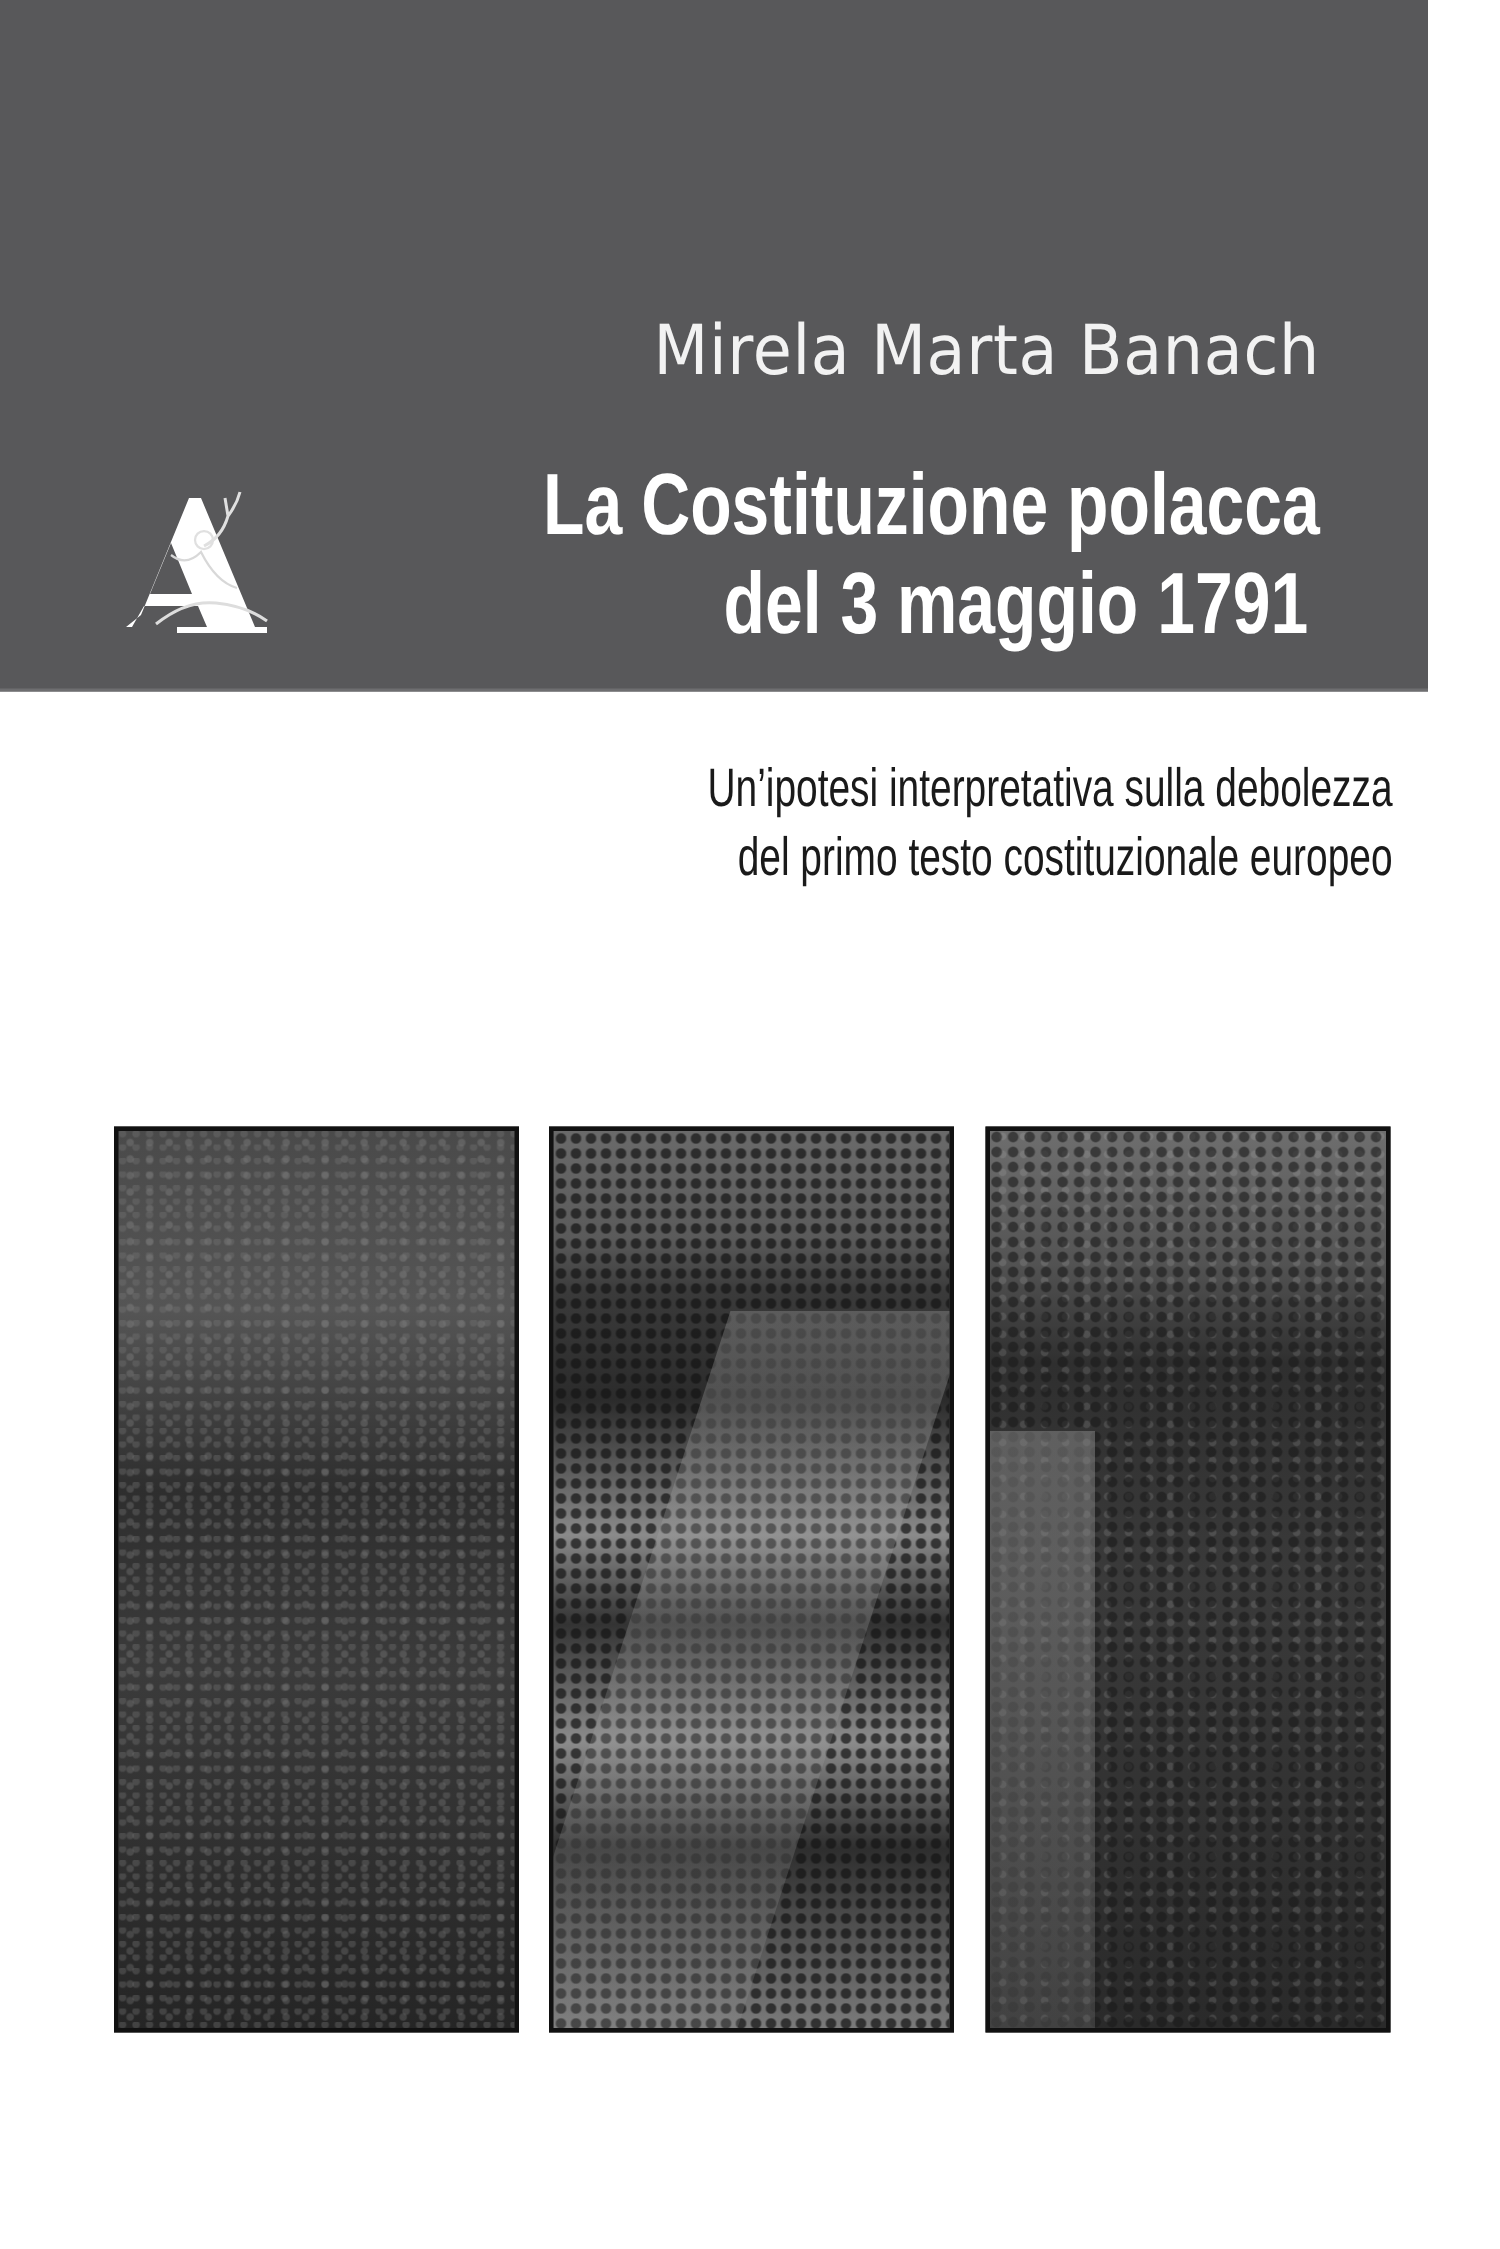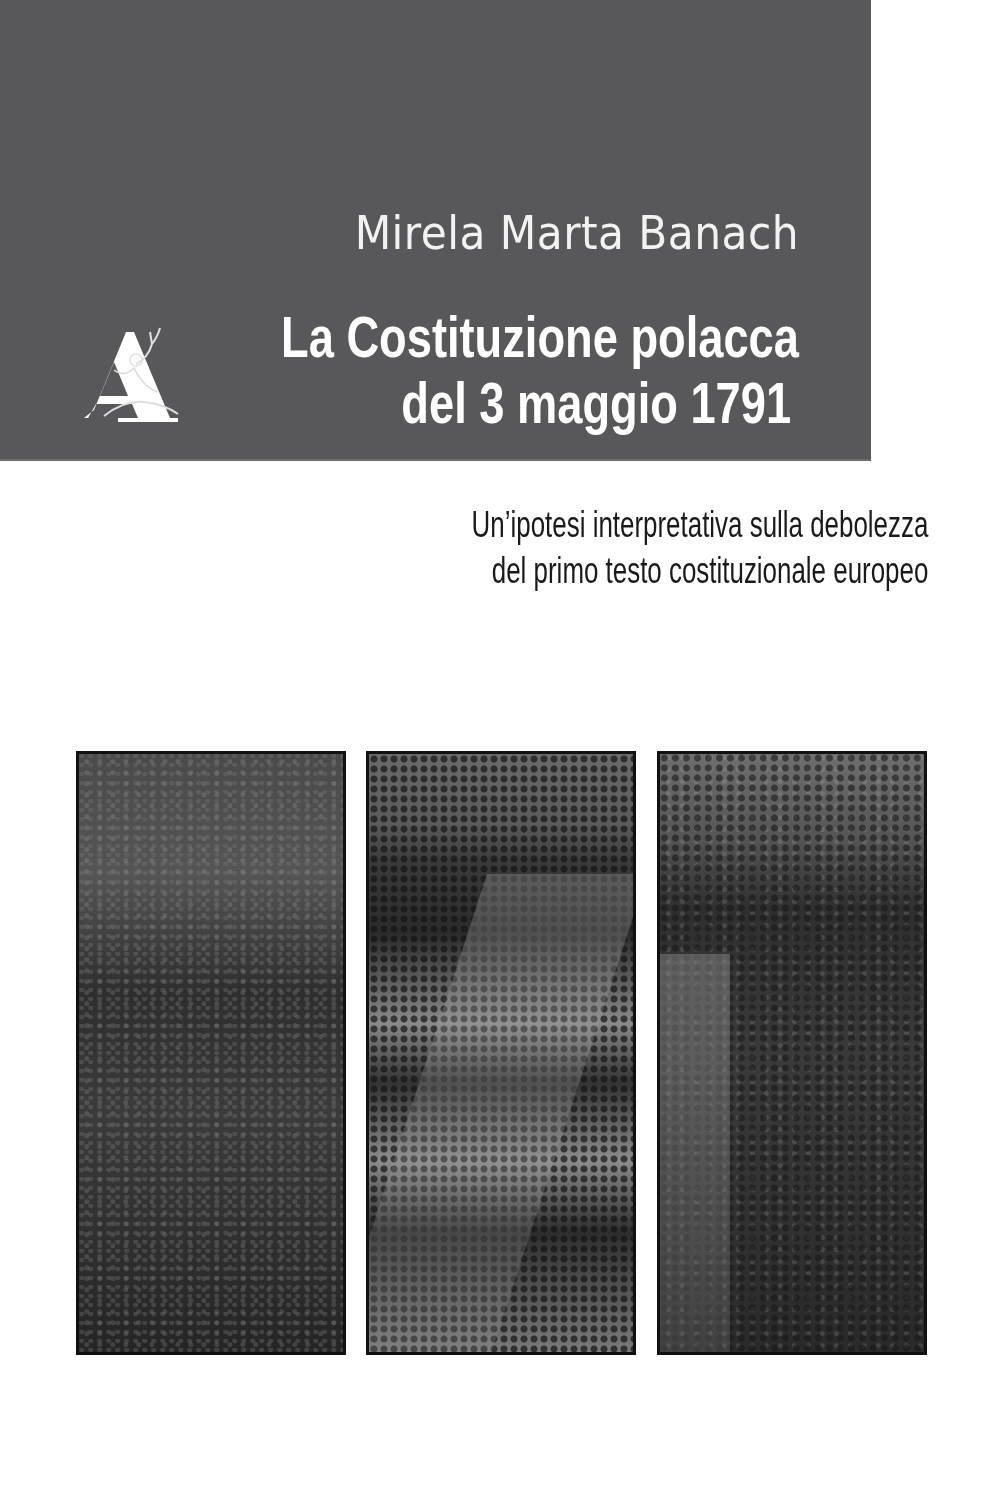--- a/index.html
+++ b/index.html
@@ -1,17 +1,17 @@
 <!DOCTYPE html>
 <html><head>
 <meta charset="utf-8">
 <style>
   html, body { margin:0; padding:0; }
   body { width:1000px; height:1499px; background:#ffffff; position:relative; overflow:hidden; font-family:"Liberation Sans", sans-serif; }
-  .band { position:absolute; left:0; top:0; width:871px; height:461px; background:#58585a; border-bottom:2px solid #6e6e70; box-sizing:border-box; }
+  .band { position:absolute; left:0; top:0; width:952px; height:461px; background:#58585a; border-bottom:2px solid #6e6e70; box-sizing:border-box; }
   .author { position:absolute; right:72px; top:206px; color:#f2f2f2; font-family:"DejaVu Sans", sans-serif; font-weight:200; font-size:46px; letter-spacing:0.5px; white-space:nowrap; transform:scaleX(0.92); transform-origin:right center; font-weight:normal; -webkit-text-stroke:0; }
   .title { position:absolute; right:72px; top:304px; text-align:right; color:#ffffff; font-family:"Liberation Sans", sans-serif; font-weight:bold; font-size:58px; line-height:66px; transform:scaleX(0.78); transform-origin:right top; white-space:nowrap; }
   .title div { display:block; }
   .title .l2 { padding-right:10px; }
   .logo { position:absolute; left:74px; top:318px; width:112px; height:112px; }
   .subtitle { position:absolute; right:72px; top:502px; text-align:right; color:#1a1a1a; font-family:"Liberation Sans", sans-serif; font-size:36px; line-height:46px; transform:scaleX(0.72); transform-origin:right top; white-space:nowrap; }
   .panel { position:absolute; top:751px; height:604px; width:270px; border:3px solid #111; box-sizing:border-box; overflow:hidden; background:#3a3a3a; }
   .p1 { left:76px; }
   .p2 { left:366px; }
   .p3 { left:657px; }

